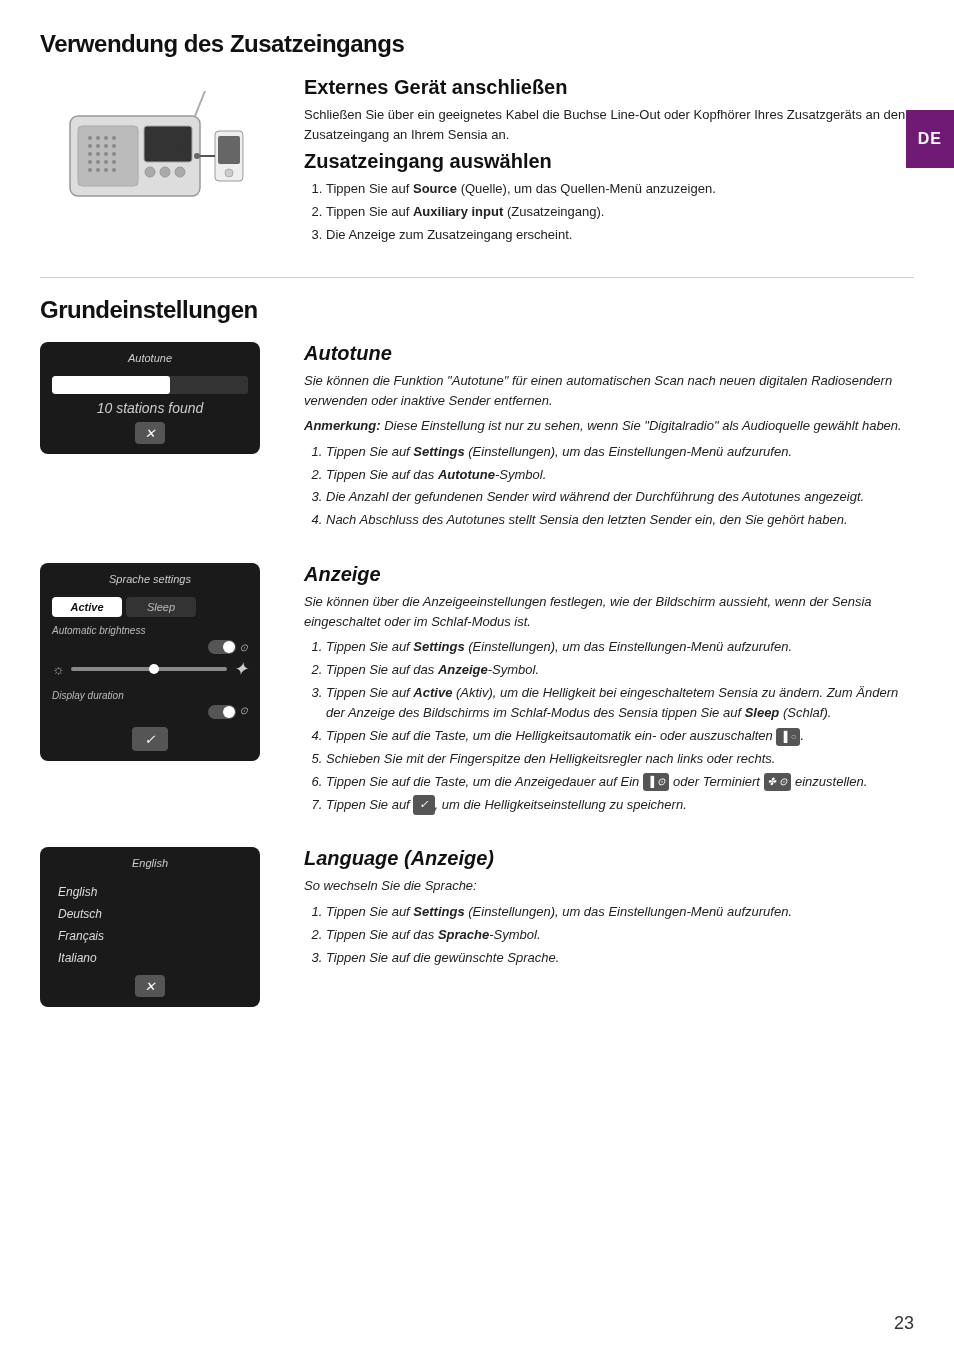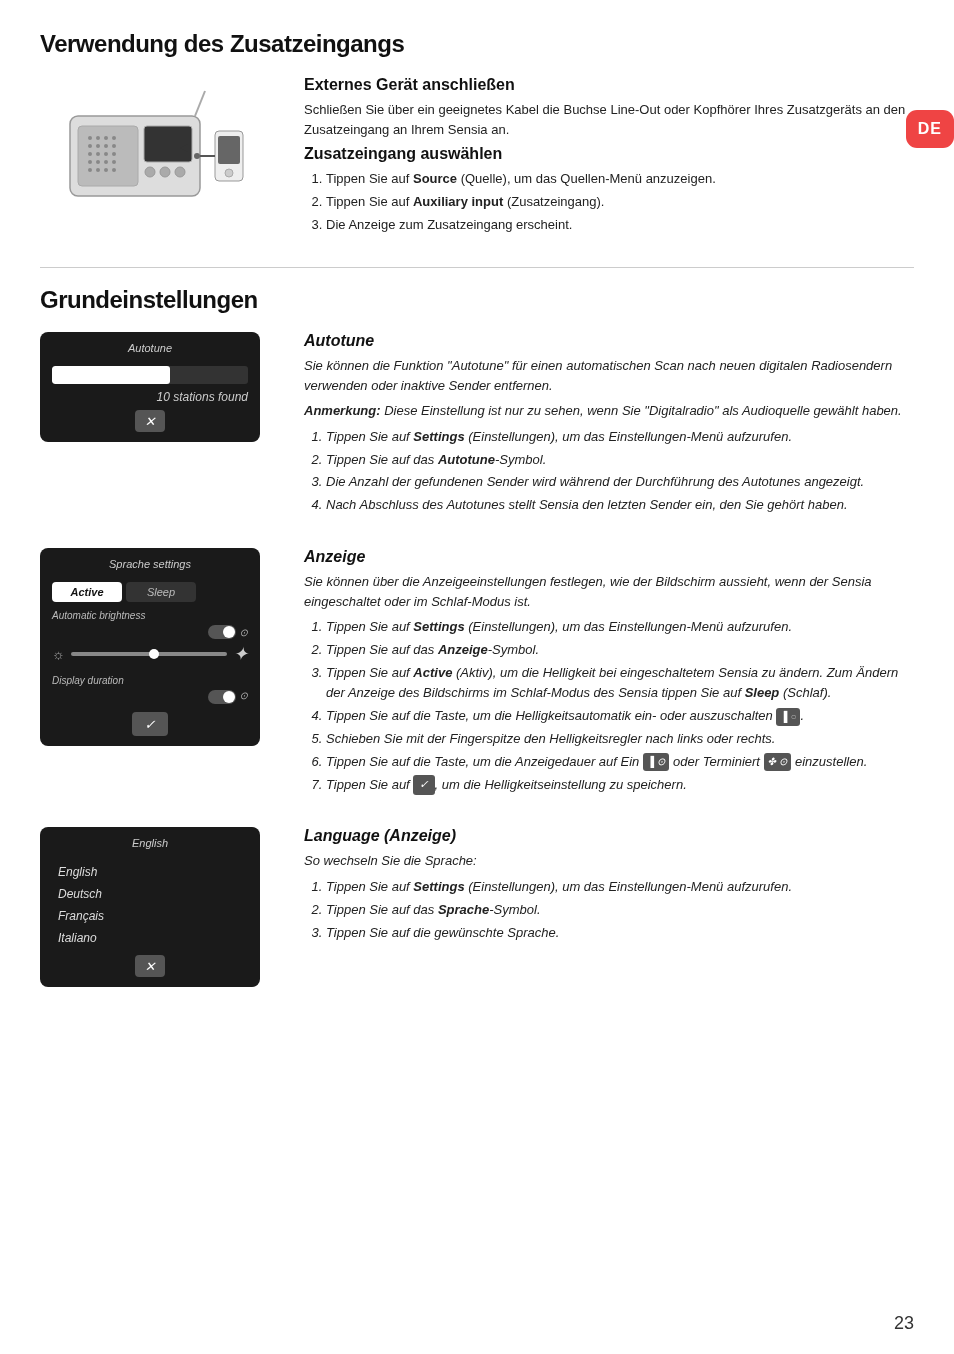--- a/index.html
+++ b/index.html
@@ -18,40 +18,39 @@
       min-height: 1354px;
       padding: 30px 40px 30px 40px;
       position: relative;
     }
 
     
     .de-badge {
       position: absolute;
       top: 110px;
       right: 0px;
-      background: #ef4444;
+      background: #701a75;
       color: #fff;
       font-weight: bold;
       font-size: 16px;
-      padding: 10px 12px;
+      padding: 20px 12px;
       letter-spacing: 1px;
-      border-radius: 11px;
     }
 
     
     .section-title-large {
       font-size: 24px;
       font-weight: bold;
       color: #111;
       margin-bottom: 18px;
       letter-spacing: -0.5px;
     }
 
     .subsection-title {
-      font-size: 16px;
+      font-size: 20px;
       font-weight: bold;
       color: #111;
       margin-bottom: 6px;
     }
 
     .section-divider {
       border: none;
       border-top: 1px solid #ccc;
       margin: 18px 0;
     }
@@ -111,22 +110,22 @@
       text-align: center;
     }
 
     .ui-btn.active-btn {
       background: #fff;
       color: #111;
       font-weight: bold;
     }
 
     .ui-station-count {
-      text-align: right;
-      font-size: 12px;
+      text-align: center;
+      font-size: 14px;
       color: #ccc;
       margin: 6px 0;
     }
 
     .ui-close-btn {
       display: flex;
       justify-content: center;
       margin-top: 6px;
     }
 

